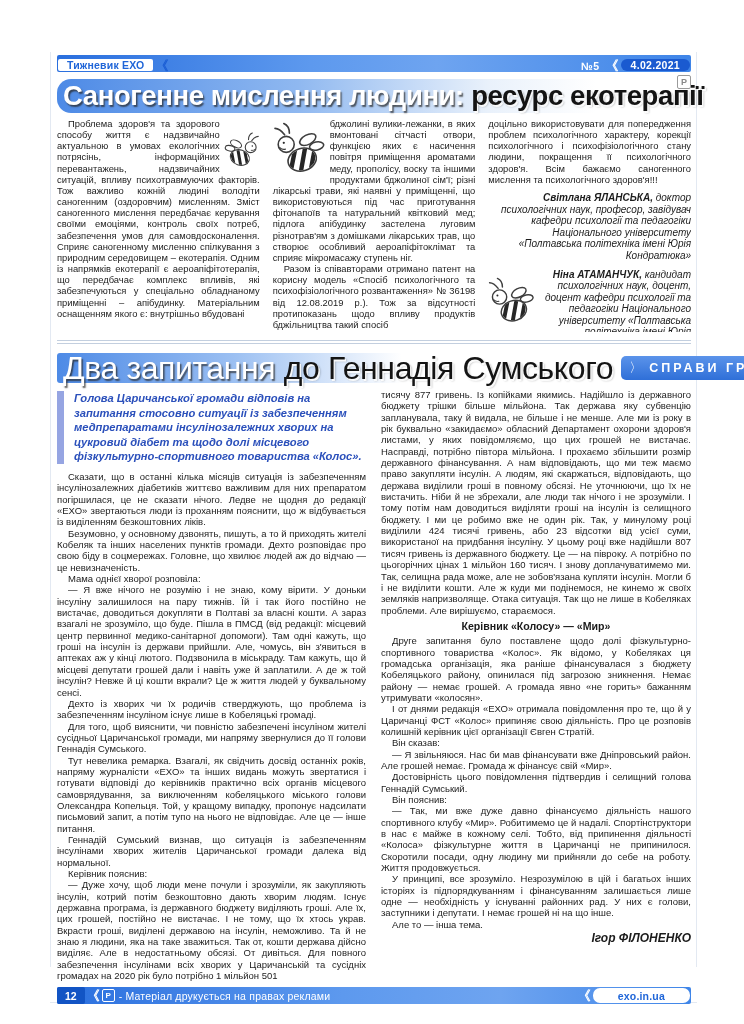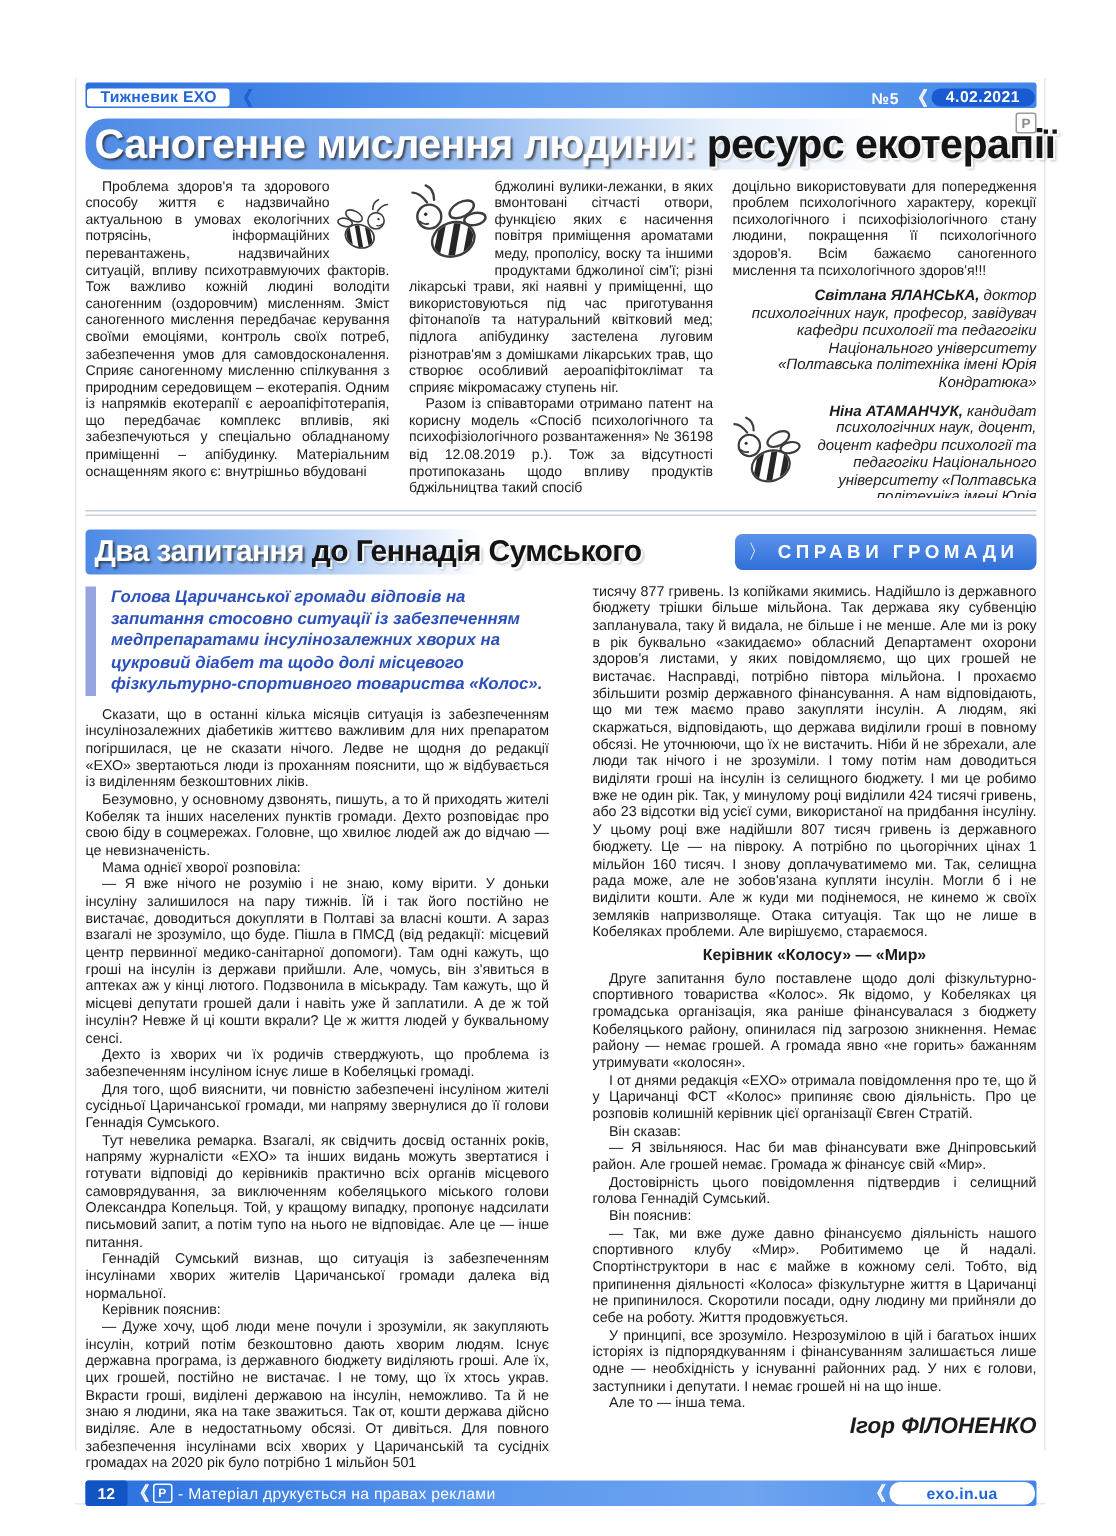--- a/index.html
+++ b/index.html
@@ -49,21 +49,21 @@
   .r-badge{
     position:absolute;right:0;top:-4px;width:12px;height:12px;line-height:12px;
     border:1px solid #9a9a9a;border-radius:2px;color:#8a8a8a;background:#fff;
     font-size:9px;font-weight:bold;text-align:center;letter-spacing:0;
   }
 
   .headline2-row{display:flex;align-items:center;margin-top:9px;height:30px;}
   .headline2{
     flex:1;height:30px;line-height:30px;white-space:nowrap;
     background:linear-gradient(90deg,#4d8ae6 0%,#9cc0f2 32%,#ffffff 62%);
-    border-radius:3px;font-size:20px;font-weight:bold;letter-spacing:-.4px;padding-left:6px;
+    border-radius:3px;font-size:32px;font-weight:normal;letter-spacing:-.4px;padding-left:6px;
   }
   .rubric{
     height:24px;display:flex;align-items:center;gap:7px;
     background:linear-gradient(180deg,#5b93ea,#2f6fd8);
     border-radius:5px;padding:0 12px 0 8px;margin-left:8px;
     color:#fff;font-weight:bold;font-size:12.5px;letter-spacing:3px;white-space:nowrap;
   }
   .rubric .rchev{font-size:13px;letter-spacing:0;font-weight:normal;opacity:.95;}
 
   
@@ -78,31 +78,31 @@
   .bee-r{float:right;width:36px;height:38px;margin:14px 0 2px 4px;transform:scaleX(-1);}
   .bee-l{float:left;width:52px;height:56px;margin:4px 5px 2px 0;}
   .bee-a{float:left;width:46px;height:50px;margin:8px 6px 0 0;}
 
   .authors{margin-top:7px;text-align:right;font-style:italic;
     font-size:10px;line-height:11.6px;}
   .author-block{margin-top:7px;}
   .author-name{font-weight:bold;font-style:italic;}
 
   
-  .cols2{display:flex;gap:29px;margin-top:6px;min-height:560px;}
+  .cols2{display:flex;gap:15px;margin-top:6px;min-height:560px;}
   .col-a{width:309px;text-align:justify;font-size:9.5px;line-height:11.35px;}
   .col-b{flex:1;text-align:justify;font-size:9.5px;line-height:11.35px;}
   .lede{display:flex;margin:2px 0 7px;}
   .lede-bar{width:7px;background:#96a5e2;margin-right:10px;flex:none;}
   .lede-text{
     color:#2b50bb;font-weight:bold;font-style:italic;
     font-size:11.2px;line-height:14.6px;text-align:left;
   }
   .subhead{text-align:center;font-weight:bold;font-size:10.6px;margin:5px 0 3px;text-indent:0;}
-  .byline{text-align:right;font-weight:bold;font-style:italic;font-size:15px;margin-top:3px;}
+  .byline{text-align:right;font-weight:bold;font-style:italic;font-size:12px;margin-top:3px;}
 
   
   .footbar{
     display:flex;align-items:stretch;height:17px;margin-top:6px;
     background:linear-gradient(90deg,#2a6fde 0%,#5d99ee 45%,#6ea4f0 70%,#3f85e8 100%);
     border-radius:2px;font-size:10.5px;
   }
   .pagenum-box{
     background:#1254c4;color:#fff;font-weight:bold;display:flex;align-items:center;
     padding:0 8px;border-radius:2px;margin:0;

